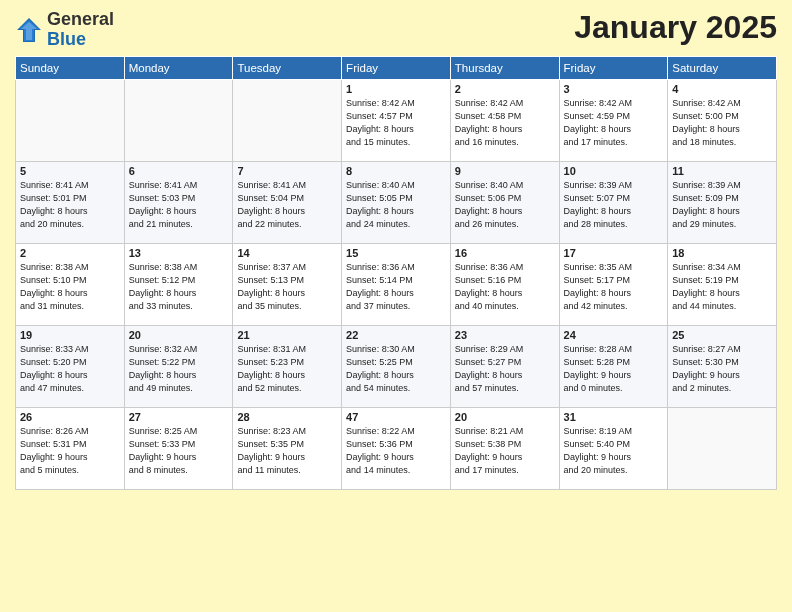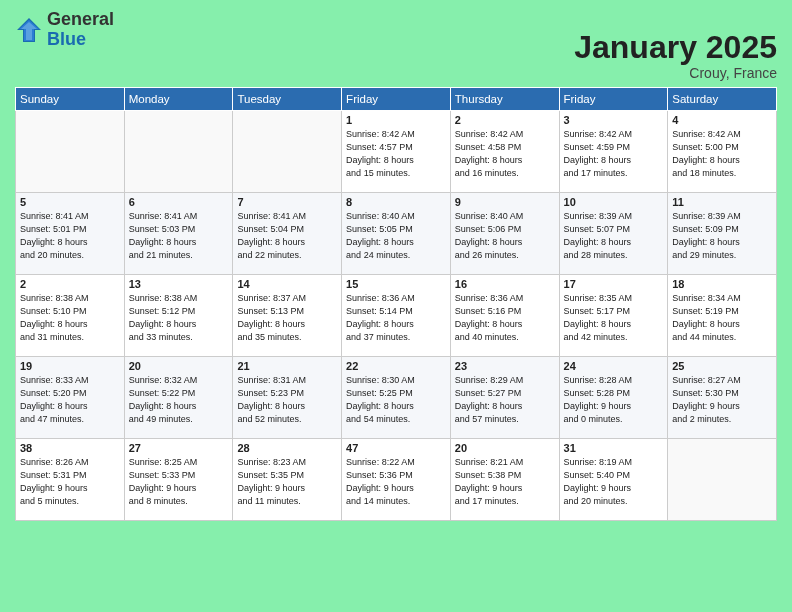--- a/index.html
+++ b/index.html
@@ -6,21 +6,21 @@
     body {
       width: 792px;
       height: 612px;
       font-family: Arial, Helvetica, sans-serif;
       background: #fff;
       overflow: hidden;
     }
     .page {
       width: 792px;
       height: 612px;
-      background: #86efac;
+      background: #fef9c3;
       padding: 10px 15px 20px 15px;
     }
     .header {
       display: flex;
       justify-content: space-between;
       align-items: flex-start;
       margin-bottom: 6px;
     }
     .logo {
       display: flex;
@@ -33,21 +33,20 @@
       line-height: 1.1;
     }
     .logo-general { color: #333; }
     .logo-blue { color: #1a6bb0; }
     .logo-icon {
       width: 28px;
       height: 28px;
     }
     .title-block {
       text-align: right;
-      margin-top: 20px;
     }
     .month-year {
       font-size: 32px;
       font-weight: bold;
       color: #222;
       line-height: 1.1;
     }
     .location {
       font-size: 14px;
       color: #444;
@@ -103,21 +102,20 @@
         <polygon points="14,4 24,13 19,13 19,25 9,25 9,13 4,13" fill="#2b7dd4"></polygon>
         <polygon points="14,6 22,13 17,13 17,24 11,24 11,13 6,13" fill="#5aa0e0"></polygon>
       </svg>
       <div class="logo-text">
         <span class="logo-general">General</span><br>
         <span class="logo-blue">Blue</span>
       </div>
     </div>
     <div class="title-block">
       <div class="month-year">January 2025</div>
-      <div class="location">Crouy, France</div>
     </div>
   </div>
 
   <table class="calendar">
     <thead>
       <tr>
         <th>Sunday</th>
         <th>Monday</th>
         <th>Tuesday</th>
         <th>Friday</th>
@@ -233,21 +231,21 @@
             <div class="day-num">24</div>
             <div class="day-info">Sunrise: 8:28 AM<br>Sunset: 5:28 PM<br>Daylight: 9 hours<br>and 0 minutes.</div>
           </td>
           <td>
             <div class="day-num">25</div>
             <div class="day-info">Sunrise: 8:27 AM<br>Sunset: 5:30 PM<br>Daylight: 9 hours<br>and 2 minutes.</div>
           </td>
         </tr>
         <tr>
           <td>
-            <div class="day-num">38</div>
+            <div class="day-num">26</div>
             <div class="day-info">Sunrise: 8:26 AM<br>Sunset: 5:31 PM<br>Daylight: 9 hours<br>and 5 minutes.</div>
           </td>
           <td>
             <div class="day-num">27</div>
             <div class="day-info">Sunrise: 8:25 AM<br>Sunset: 5:33 PM<br>Daylight: 9 hours<br>and 8 minutes.</div>
           </td>
           <td>
             <div class="day-num">28</div>
             <div class="day-info">Sunrise: 8:23 AM<br>Sunset: 5:35 PM<br>Daylight: 9 hours<br>and 11 minutes.</div>
           </td>

